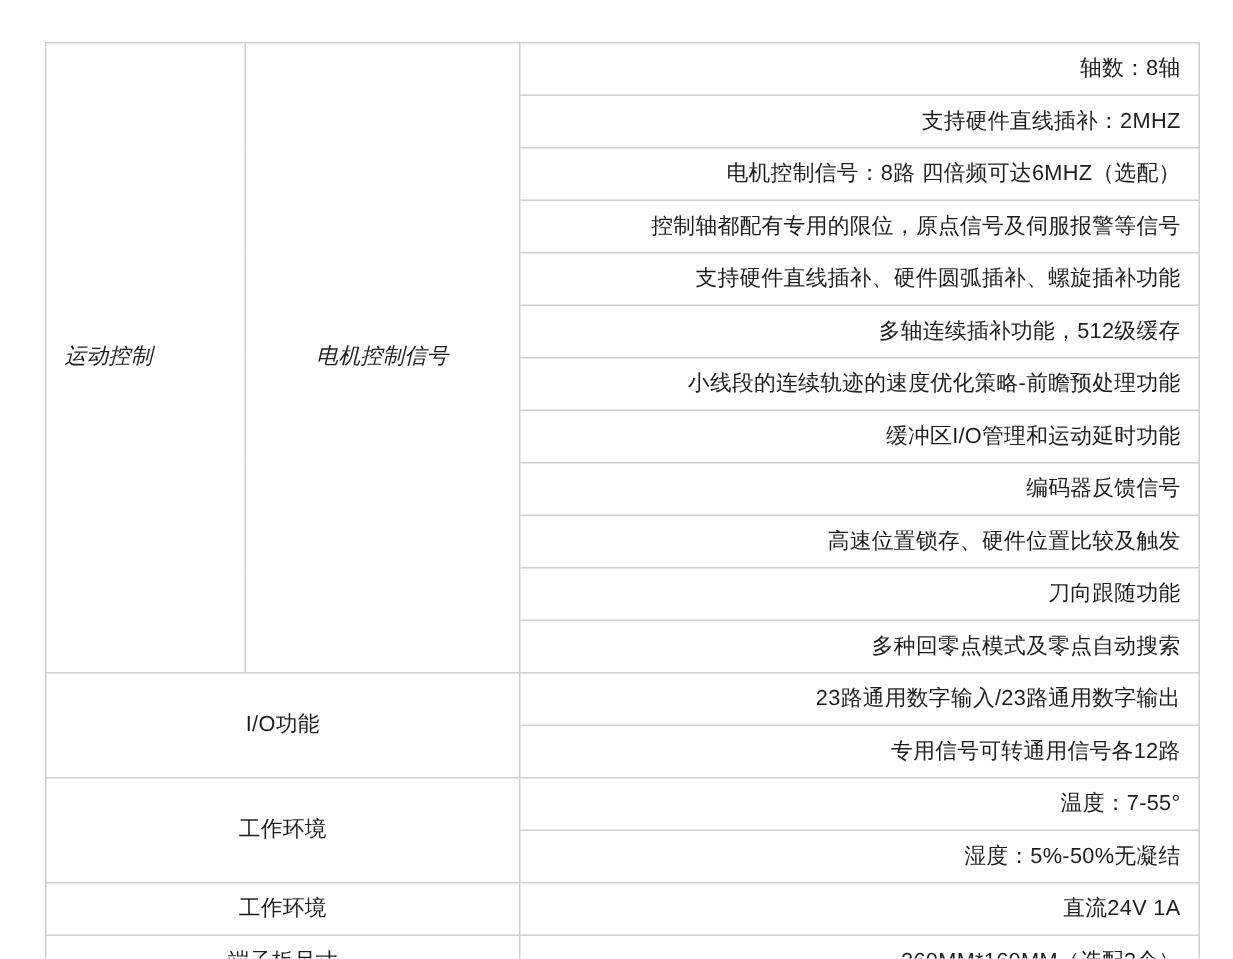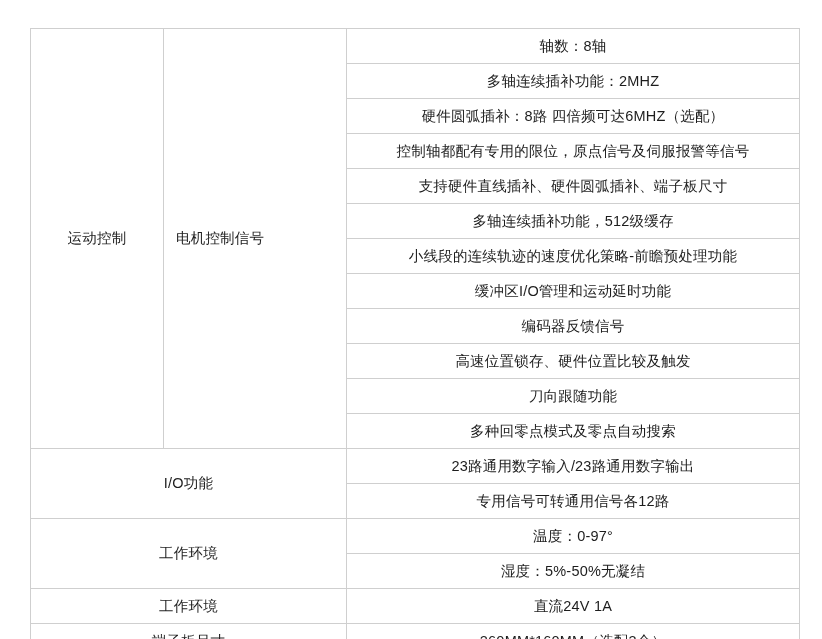--- a/index.html
+++ b/index.html
@@ -32,57 +32,59 @@
     font-size: 14.5px;
     line-height: 1.4;
     color: #1d1d1d;
     padding: 0 12px;
     height: 34px;
     vertical-align: middle;
     letter-spacing: 0.2px;
   }
   td.col-a {
     width: 108px;
-    text-align: center;
+    text-align: left;
+    font-style: italic;
   }
   td.col-b {
     width: 158px;
-    text-align: left;
+    text-align: center;
+    font-style: italic;
   }
   td.col-c {
-    text-align: center;
+    text-align: right;
     padding-left: 14px;
   }
   td.span-ab {
     text-align: center;
   }
 </style>
 </head>
 <body>
 
 <div class="sheet">
   <table class="spec">
     <tbody>
 
       <tr>
         <td class="col-a" rowspan="12">运动控制</td>
         <td class="col-b" rowspan="12">电机控制信号</td>
         <td class="col-c">轴数：8轴</td>
       </tr>
       <tr>
-        <td class="col-c">多轴连续插补功能：2MHZ</td>
+        <td class="col-c">支持硬件直线插补：2MHZ</td>
       </tr>
       <tr>
-        <td class="col-c">硬件圆弧插补：8路 四倍频可达6MHZ（选配）</td>
+        <td class="col-c">电机控制信号：8路 四倍频可达6MHZ（选配）</td>
       </tr>
       <tr>
         <td class="col-c">控制轴都配有专用的限位，原点信号及伺服报警等信号</td>
       </tr>
       <tr>
-        <td class="col-c">支持硬件直线插补、硬件圆弧插补、端子板尺寸</td>
+        <td class="col-c">支持硬件直线插补、硬件圆弧插补、螺旋插补功能</td>
       </tr>
       <tr>
         <td class="col-c">多轴连续插补功能，512级缓存</td>
       </tr>
       <tr>
         <td class="col-c">小线段的连续轨迹的速度优化策略-前瞻预处理功能</td>
       </tr>
       <tr>
         <td class="col-c">缓冲区I/O管理和运动延时功能</td>
       </tr>
@@ -102,21 +104,21 @@
       <tr>
         <td class="span-ab" colspan="2" rowspan="2">I/O功能</td>
         <td class="col-c">23路通用数字输入/23路通用数字输出</td>
       </tr>
       <tr>
         <td class="col-c">专用信号可转通用信号各12路</td>
       </tr>
 
       <tr>
         <td class="span-ab" colspan="2" rowspan="2">工作环境</td>
-        <td class="col-c">温度：0-97°</td>
+        <td class="col-c">温度：7-55°</td>
       </tr>
       <tr>
         <td class="col-c">湿度：5%-50%无凝结</td>
       </tr>
 
       <tr>
         <td class="span-ab" colspan="2">工作环境</td>
         <td class="col-c">直流24V 1A</td>
       </tr>
 

